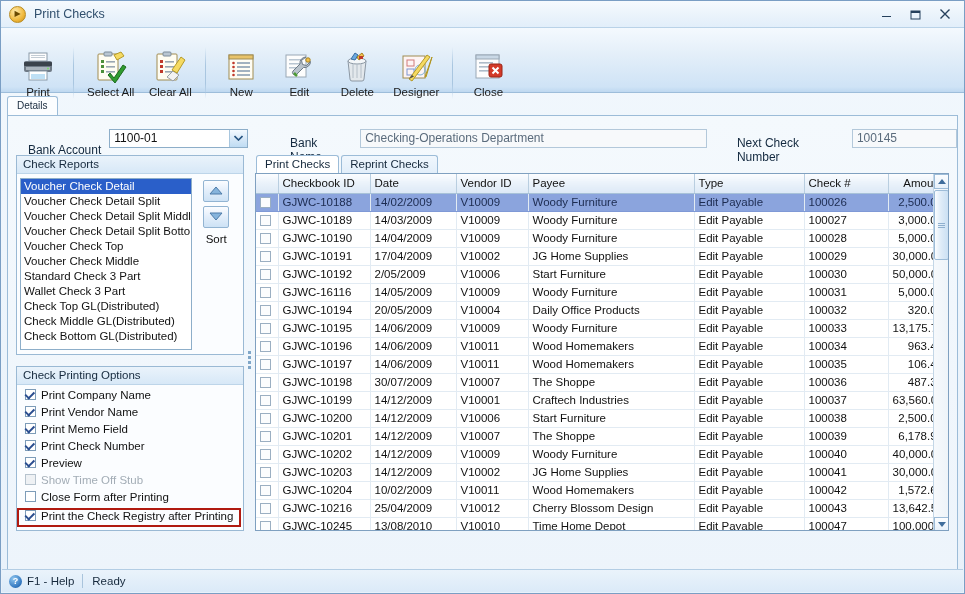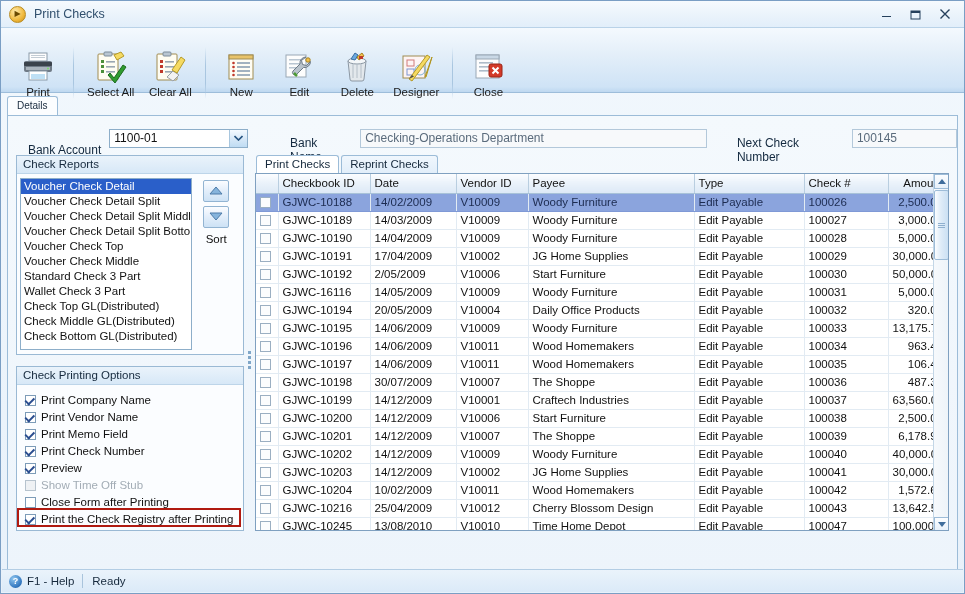--- a/index.html
+++ b/index.html
@@ -113,21 +113,21 @@
   .sortcol{width:48px;display:flex;flex-direction:column;align-items:center;padding-top:2px;}
   .sortbtn{
     width:26px;height:22px;margin-bottom:4px;box-sizing:border-box;
     background:linear-gradient(180deg,#fbfdff 0%,#e2eefa 50%,#cde2f5 100%);
     border:1px solid #92b4d2;border-radius:2px;
     display:flex;align-items:center;justify-content:center;
   }
   .sortlbl{font-size:11.5px;color:#111;margin-top:1px;}
 
   .optlist{padding:4px 0 3px 8px;}
-  .optrow{display:flex;align-items:flex-end;height:17px;}
+  .optrow{display:flex;align-items:flex-start;height:17px;}
   .cbx{
     width:11px;height:11px;box-sizing:border-box;margin-right:5px;
     border:1px solid #7d9cb8;background:#fff;
     display:flex;align-items:center;justify-content:center;
   }
   .cbx.checked::after{
     content:"";width:7px;height:4px;border-left:2px solid #2a4d8f;border-bottom:2px solid #2a4d8f;
     transform:rotate(-45deg) translate(0px,-1px);
   }
   .cbx.disabled{background:#eef1f4;border-color:#b6c3ce;}

